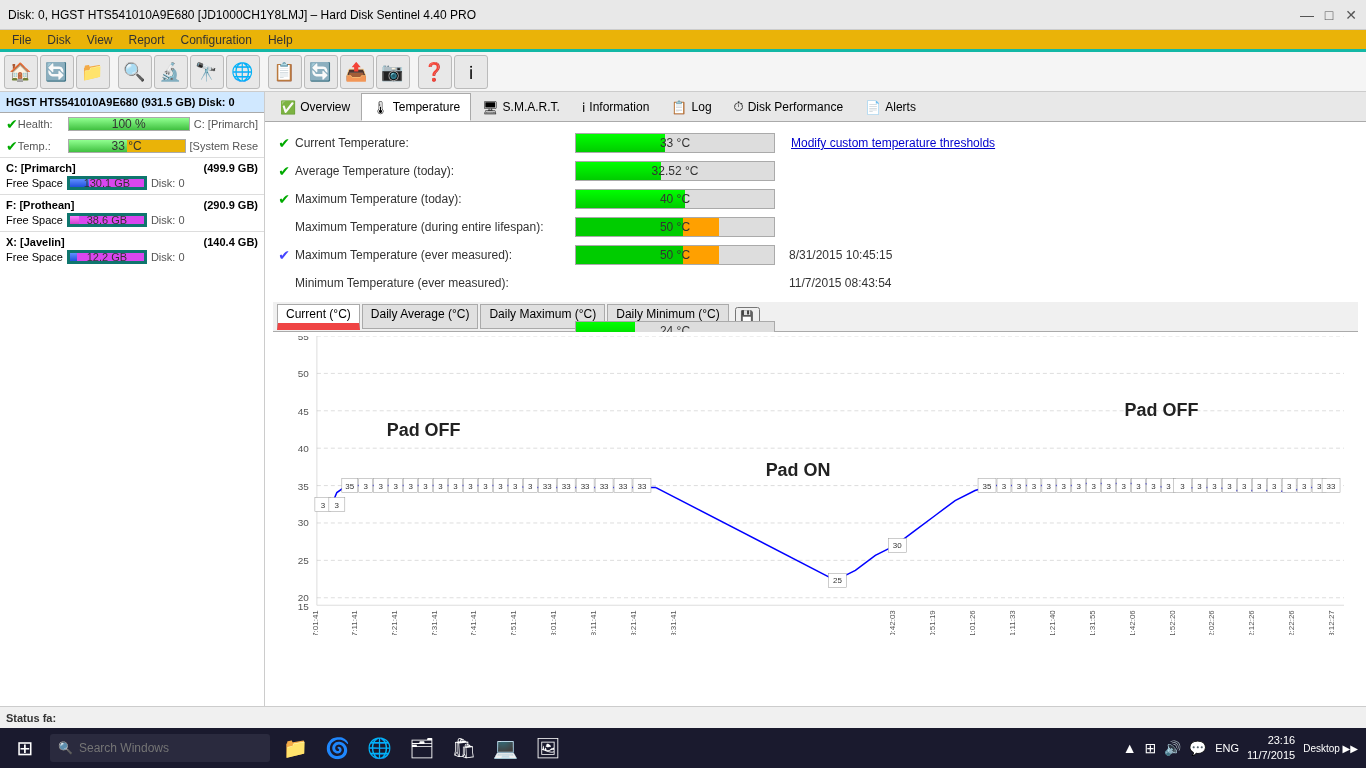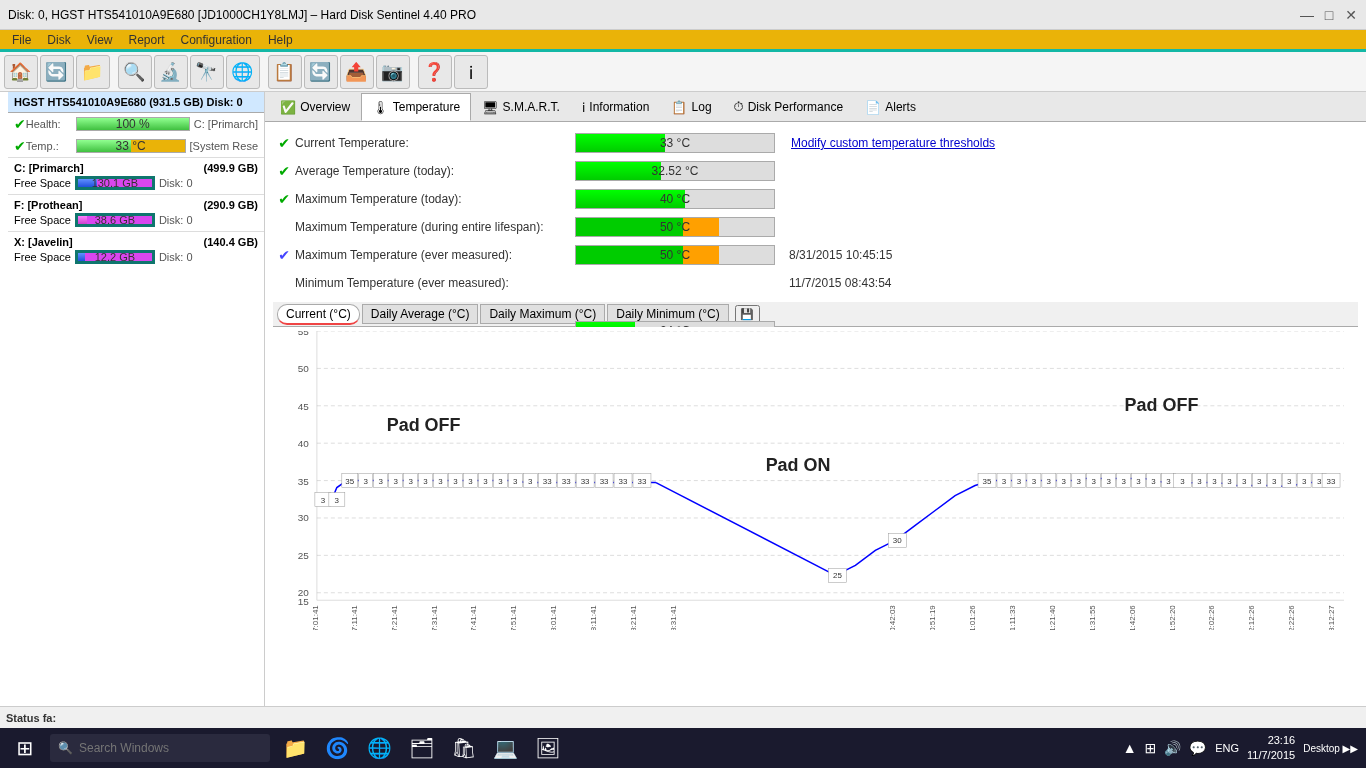--- a/index.html
+++ b/index.html
@@ -53,21 +53,20 @@
     
     #main { display: flex; height: calc(768px - 30px - 22px - 40px - 40px); }
 
     
     #sidebar {
       width: 265px;
       background: #fff;
       border-right: 1px solid #ccc;
       overflow-y: auto;
       flex-shrink: 0;
-      padding-left: 8px;
     }
     #disk-header {
       background: #d0e8ff;
       padding: 4px 6px;
       font-size: 11px;
       font-weight: bold;
       border-bottom: 1px solid #aaa;
     }
     .disk-info-row { display: flex; align-items: center; padding: 3px 6px; font-size: 11px; }
     .health-label { width: 50px; color: #555; }
@@ -126,21 +125,21 @@
     .temp-link { color: #0000cc; text-decoration: underline; cursor: pointer; font-size: 12px; margin-left: 10px; }
 
     .status-text { color: #333; font-size: 12px; margin: 4px 0; }
     .recommend-text { color: #0000cc; font-size: 12px; margin: 4px 0; }
 
     .status-box { border: 1px solid #aaa; padding: 6px 8px; margin: 6px 0; background: #fafafa; }
 
     
     #chart-tabs { display: flex; border-bottom: 1px solid #aaa; background: #f0f0f0; padding: 2px 4px; gap: 2px; }
     .chart-tab { padding: 2px 8px; font-size: 12px; cursor: pointer; border: 1px solid #aaa; background: #e0e0e0; }
-    .chart-tab.active { background: #fff; border-bottom: 2px solid #ef4444; margin-bottom: -1px; border-radius: 10px; }
+    .chart-tab.active { background: #fff; border-bottom: 7px solid #ef4444; margin-bottom: -1px; }
 
     
     #chart-area { flex: 1; padding: 4px; background: #fff; position: relative; overflow: hidden; }
     svg#temp-chart { width: 100%; height: 100%; }
 
     
     #statusbar {
       height: 22px;
       background: #f0f0f0;
       border-top: 1px solid #ccc;

